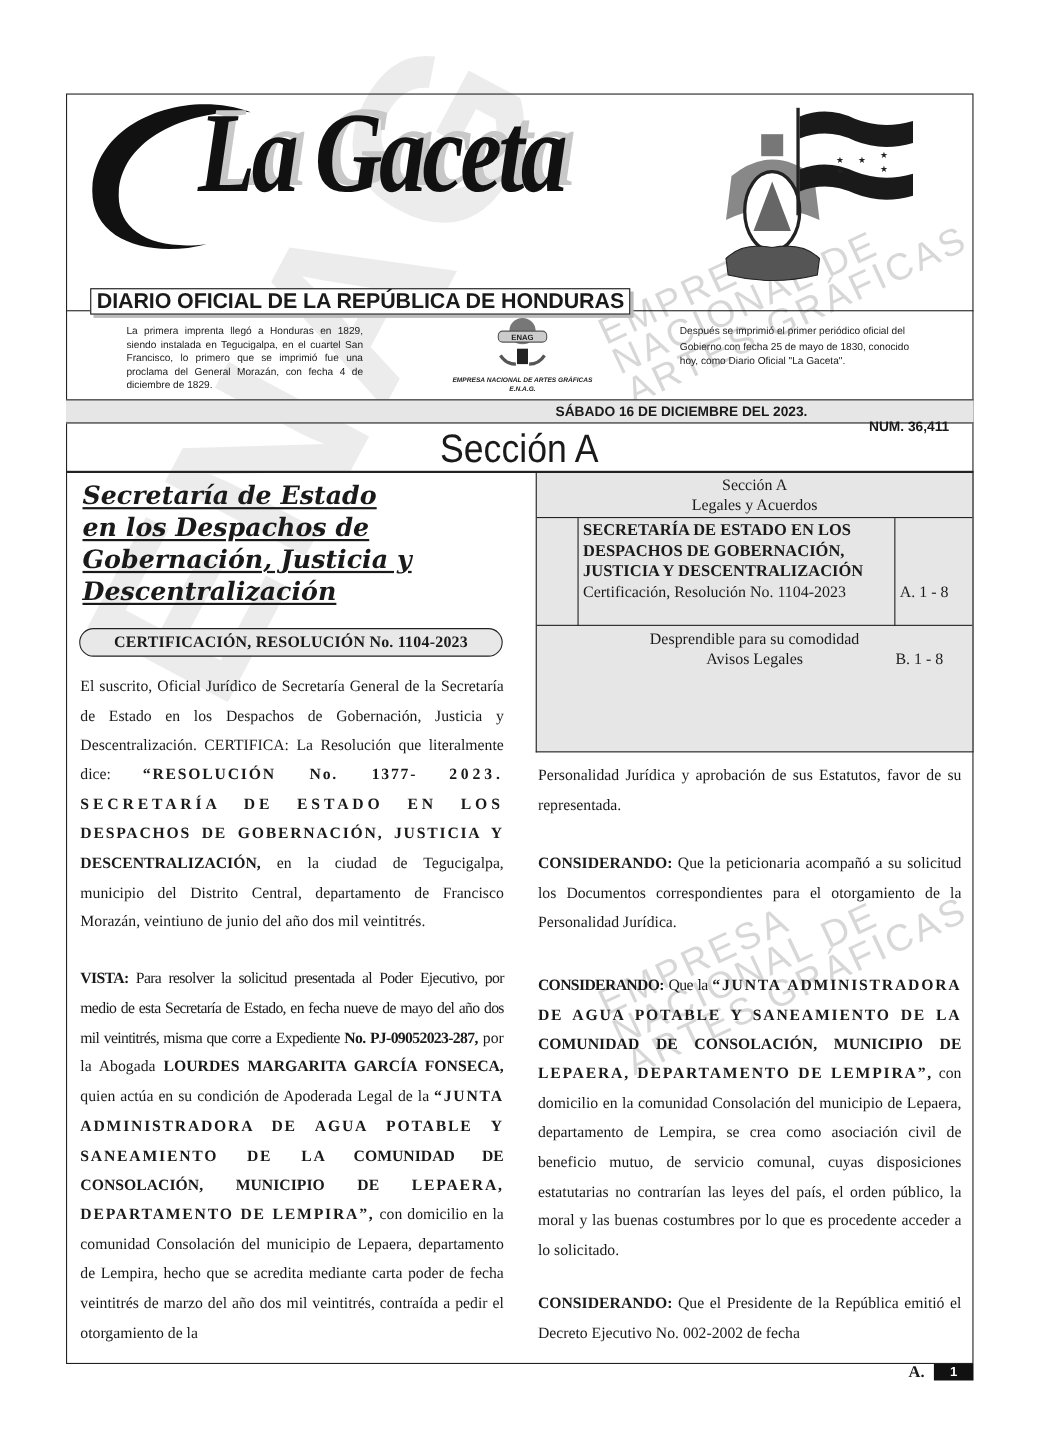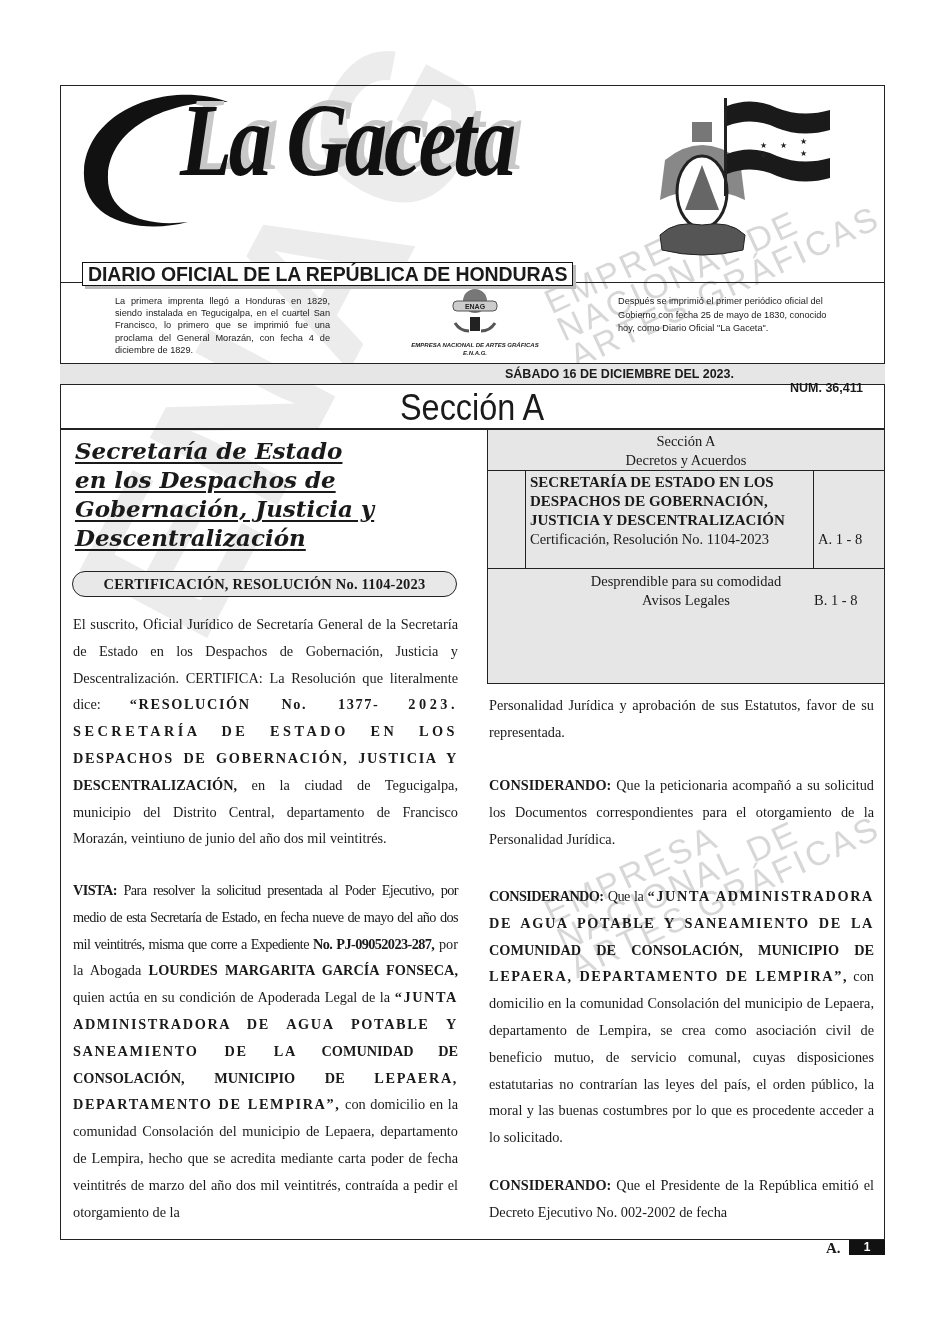--- a/index.html
+++ b/index.html
@@ -147,21 +147,21 @@
 <div class="col-left" style="top:877px;">
   <span class="tight"><b>VISTA:</b><span> Para resolver la solicitud presentada al Poder Ejecutivo, por medio de esta Secretaría de Estado, en fecha nueve de mayo del año dos mil veintitrés, misma que corre a Expediente </span><b>No. PJ-09052023-287,</b></span><span> por la Abogada </span><b>LOURDES MARGARITA GARCÍA FONSECA,</b><span> quien actúa en su condición de Apoderada Legal de la </span><b class="spaced2">“JUNTA ADMINISTRADORA</b>
   <b class="spaced2">DE AGUA POTABLE Y SANEAMIENTO DE LA</b>
   <b>COMUNIDAD DE CONSOLACIÓN, MUNICIPIO DE</b>
   <b class="spaced2">LEPAERA, DEPARTAMENTO DE LEMPIRA”,</b><span> con domicilio en la comunidad Consolación del municipio de Lepaera, departamento de Lempira, hecho que se acredita mediante carta poder de fecha veintitrés de marzo del año dos mil veintitrés, contraída a pedir el otorgamiento de la</span>
 </div>
 
 <div class="sumario">
   <div class="sum-secA">
     <div>Sección A</div>
-    <div>Decretos y Acuerdos</div>
+    <div>Legales y Acuerdos</div>
   </div>
   <div class="sum-row">
     <div class="c1"></div>
     <div class="c2">
       <b style="font-size:15px;">SECRETARÍA DE ESTADO EN LOS DESPACHOS DE GOBERNACIÓN, JUSTICIA Y DESCENTRALIZACIÓN</b><br>
       <span>Certificación, Resolución No. 1104-2023</span>
     </div>
     <div class="c3">A. 1 - 8</div>
   </div>
   <div class="sum-secB">

